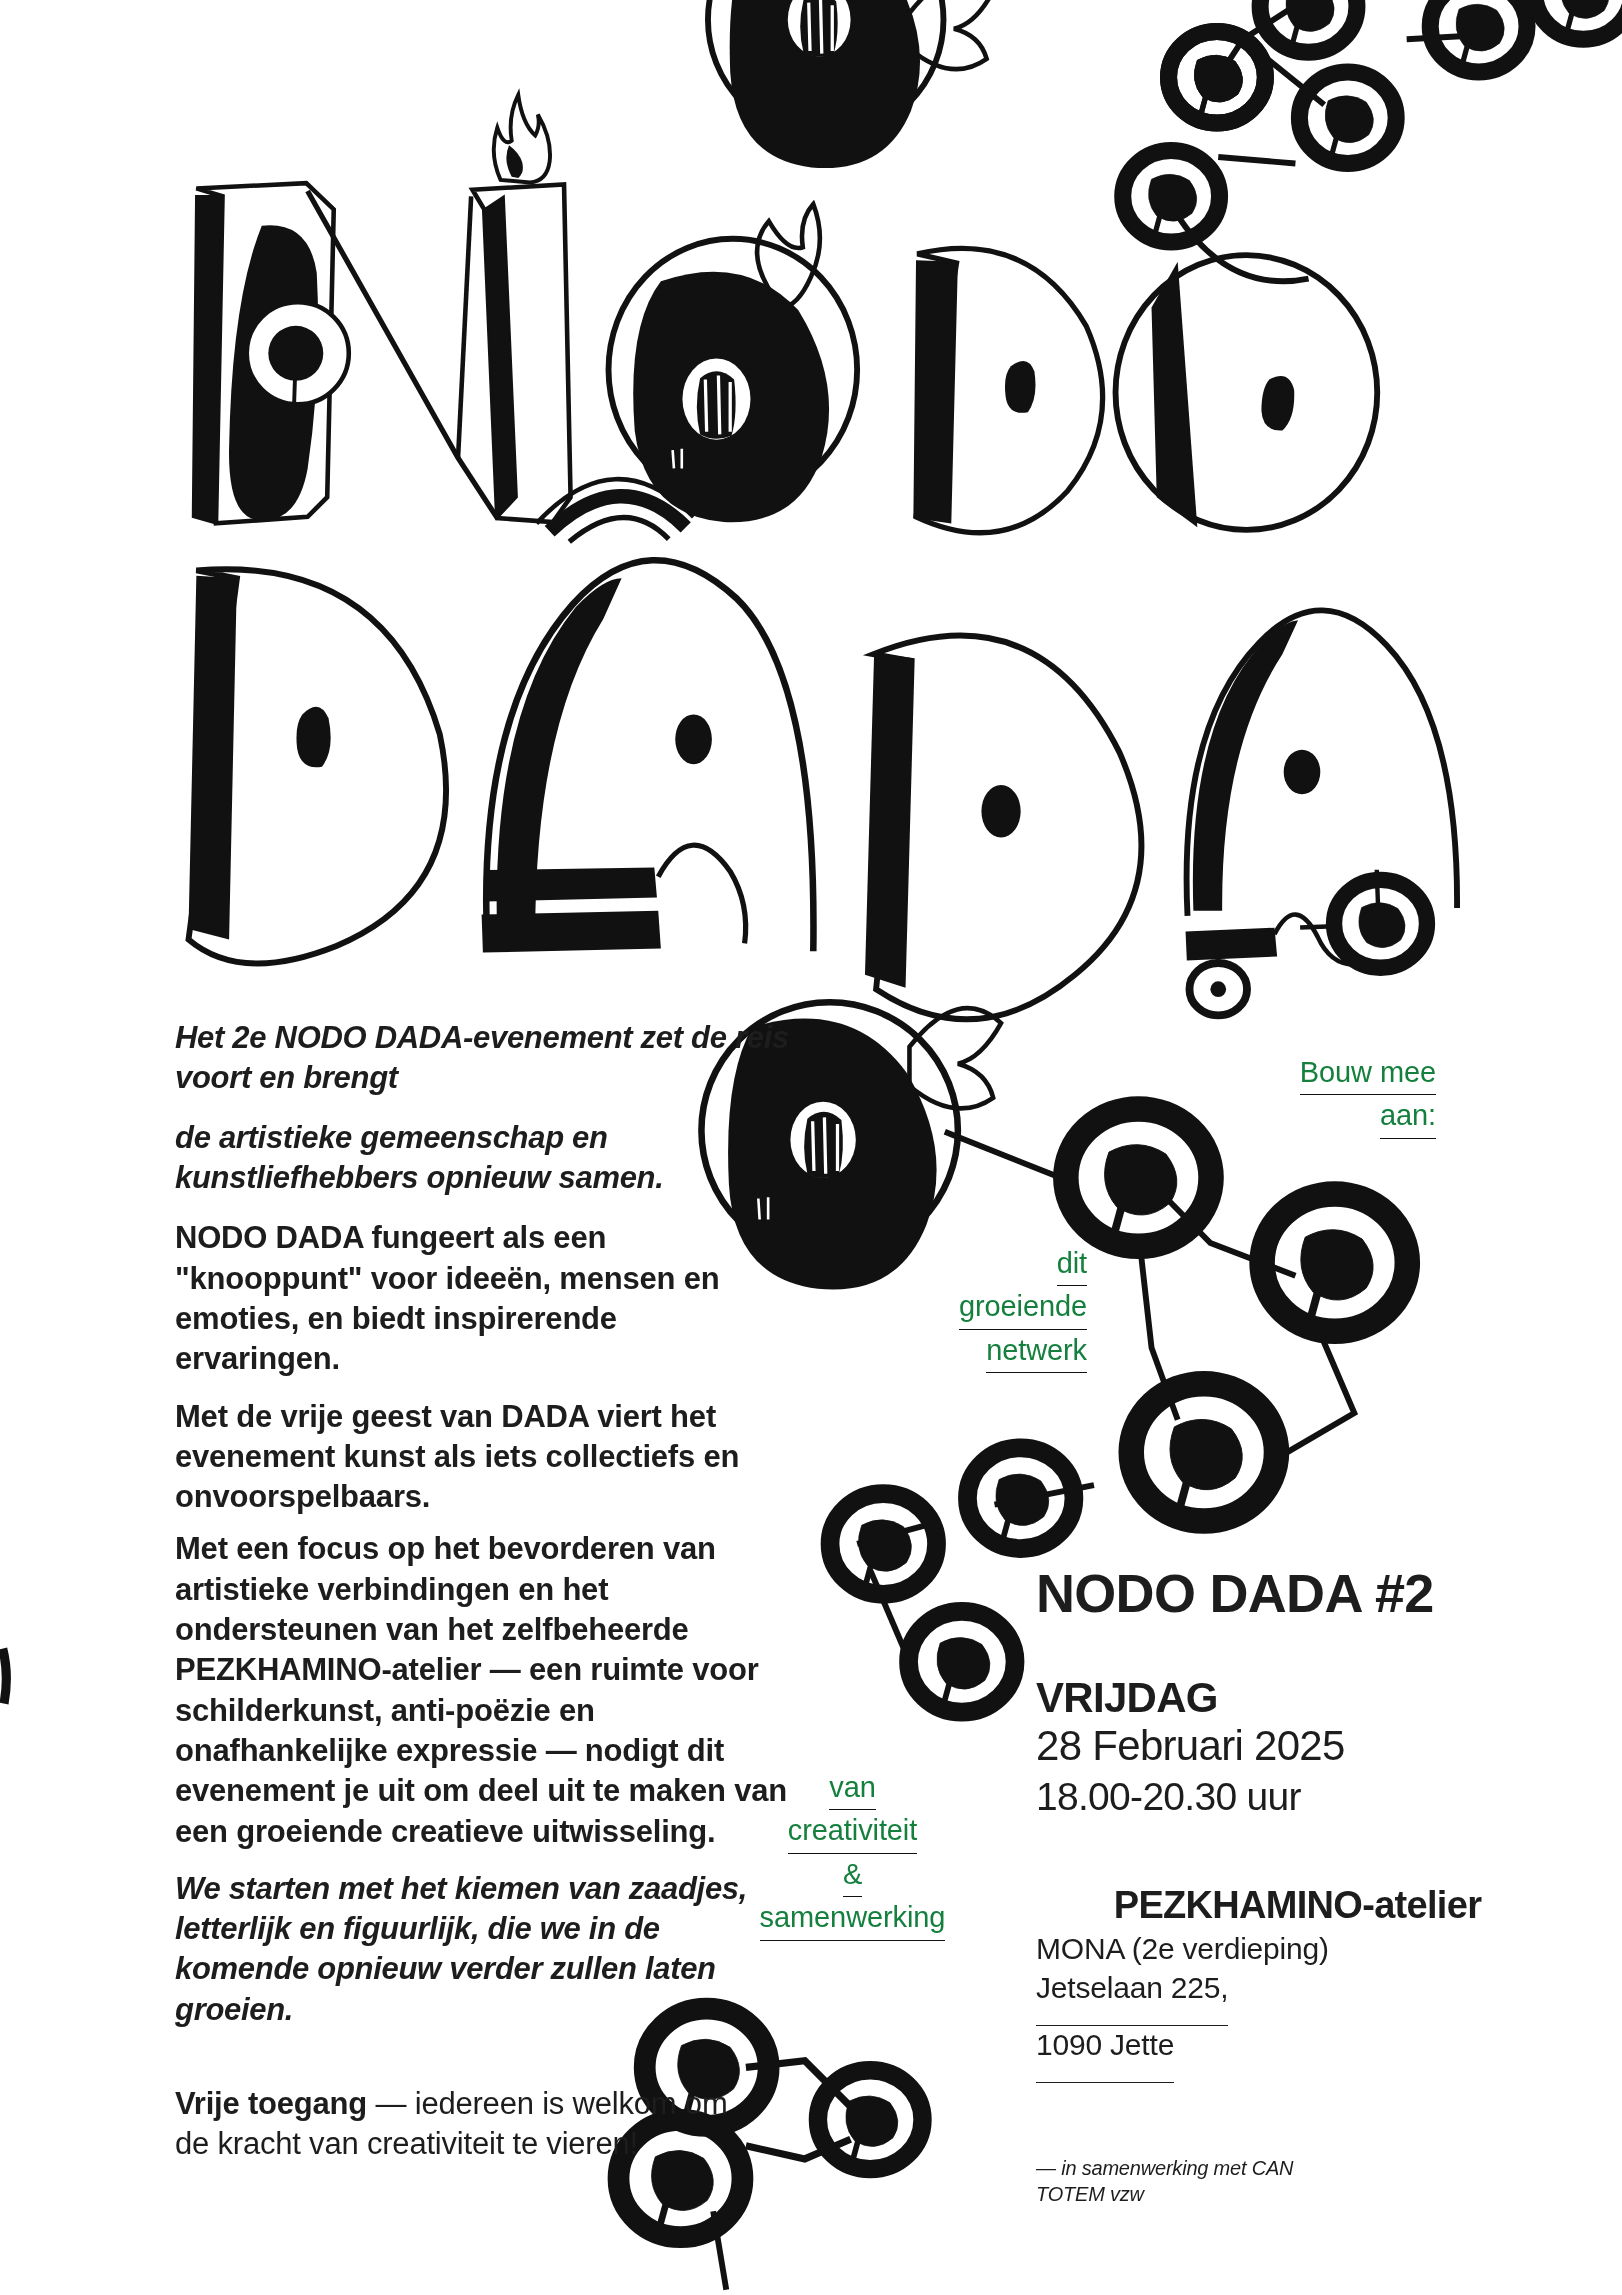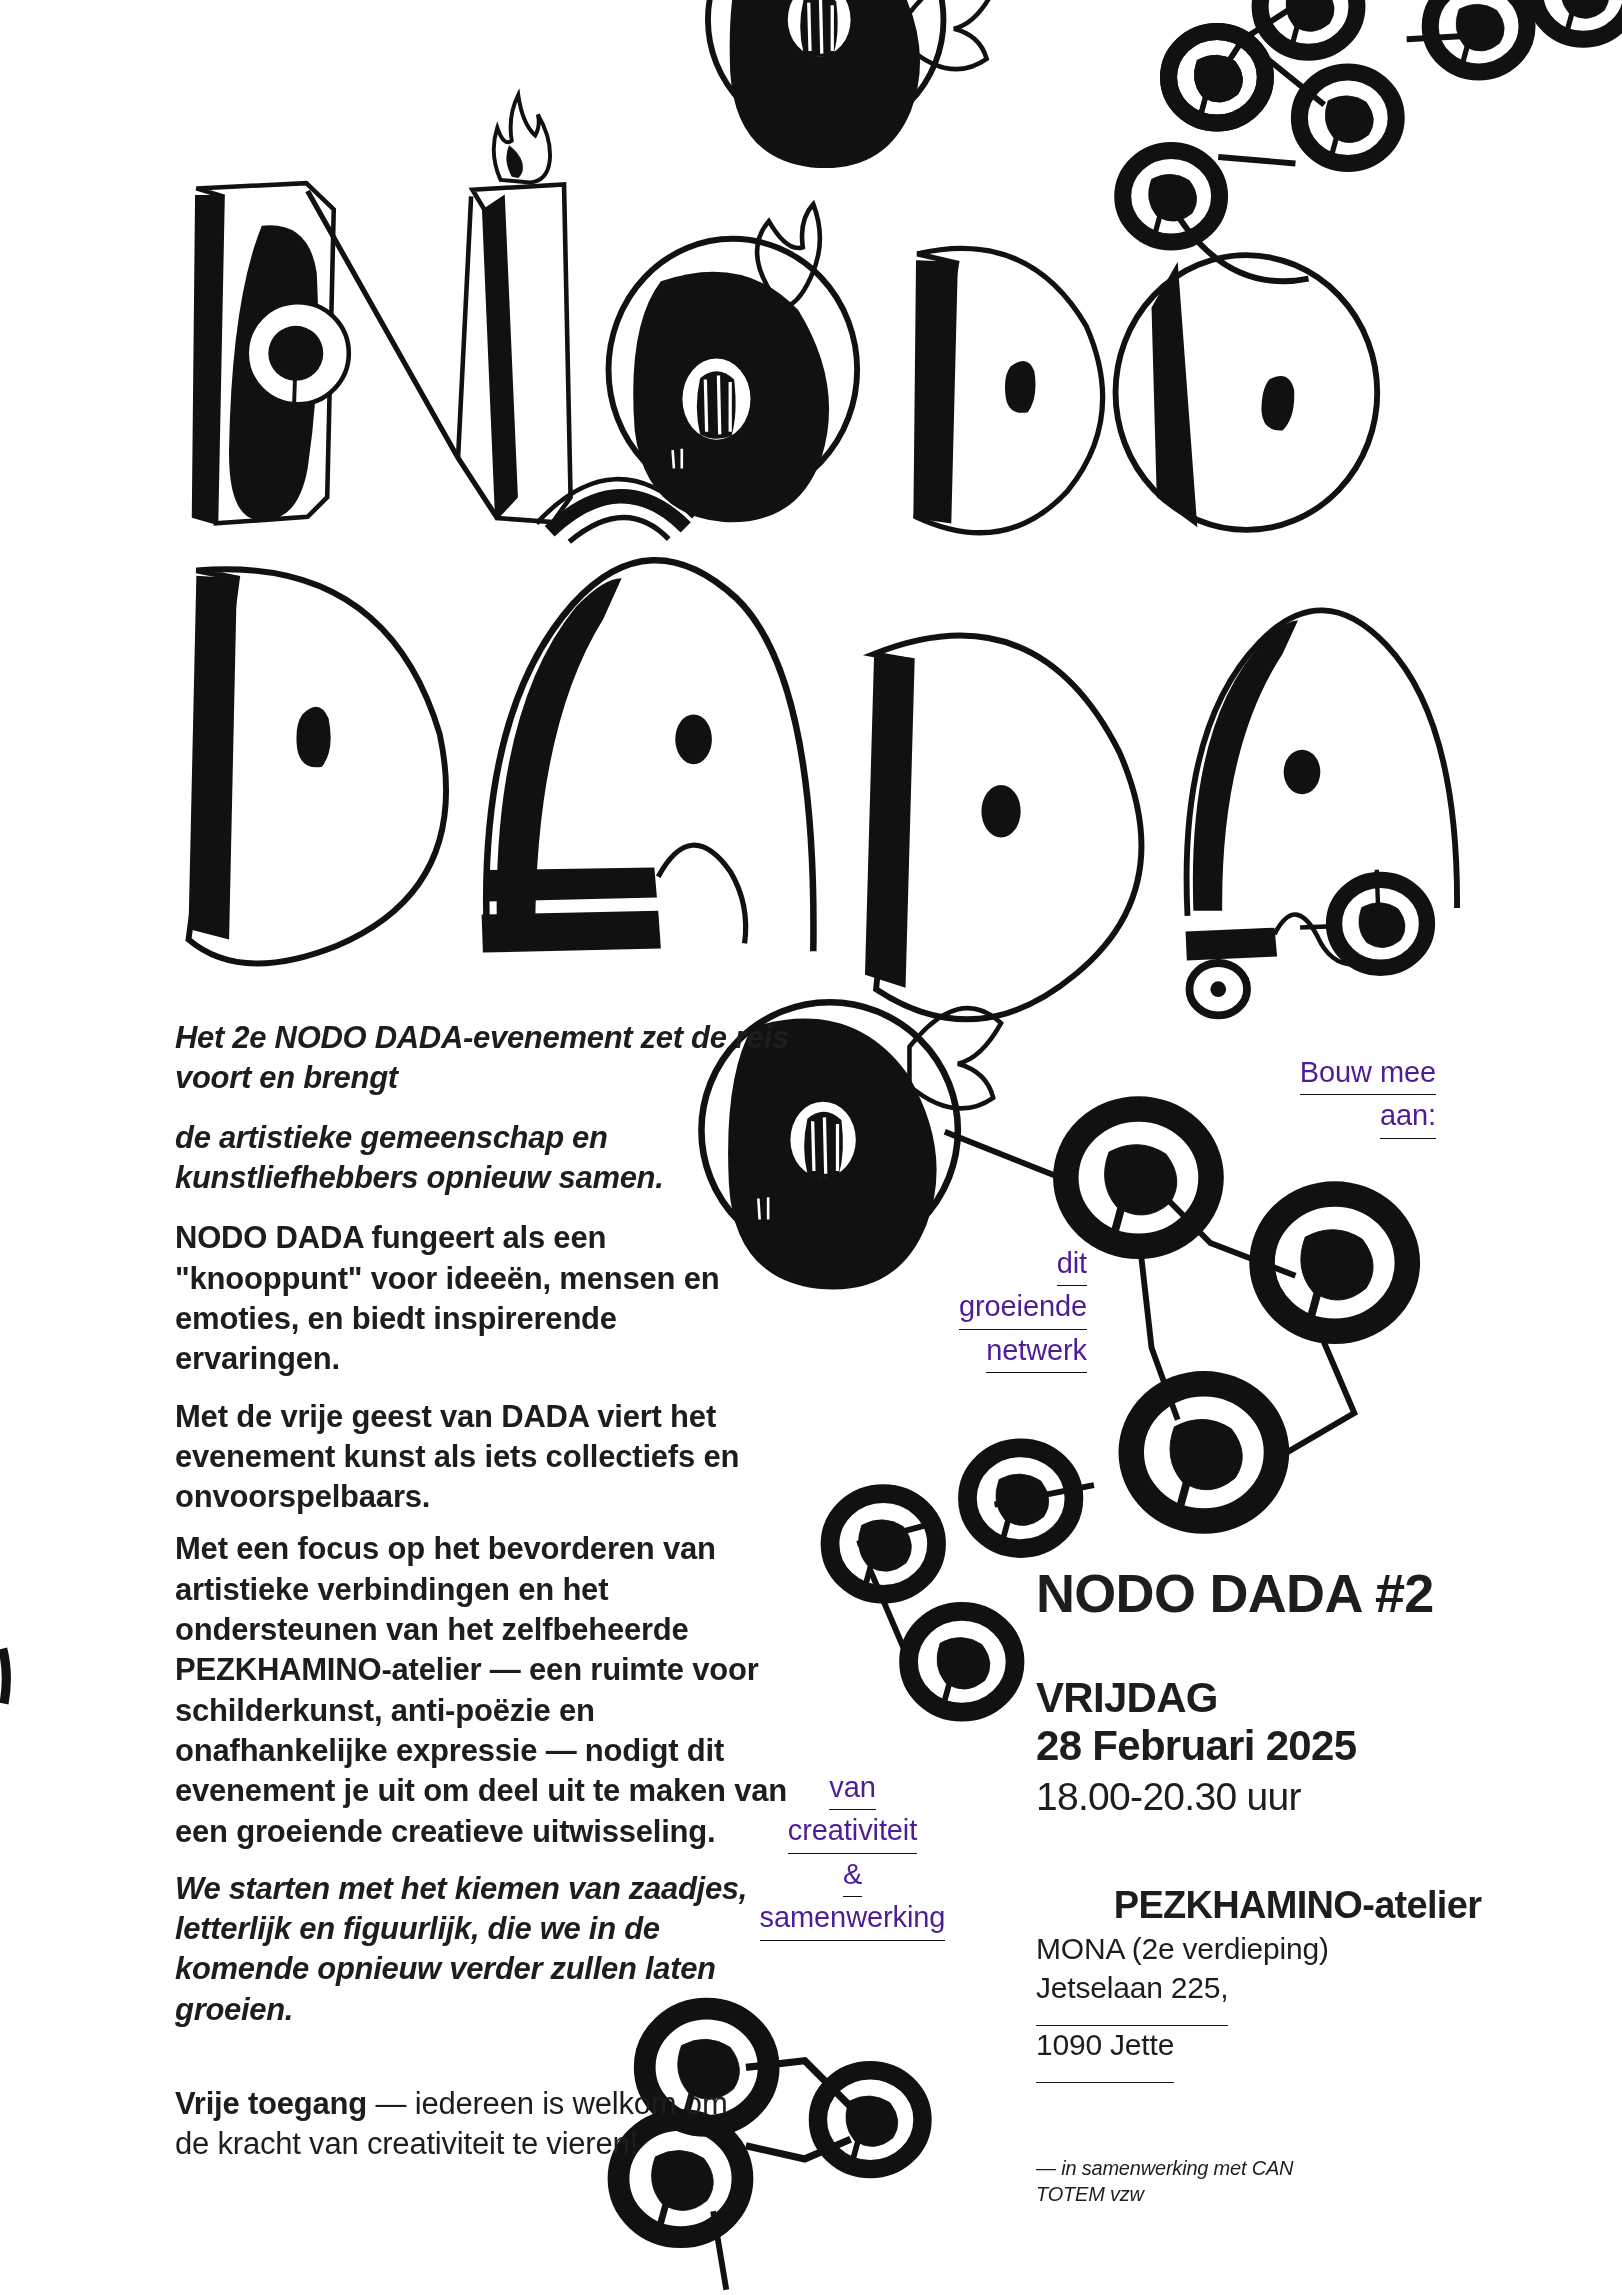--- a/index.html
+++ b/index.html
@@ -28,42 +28,42 @@
   }
   .closing{
     font-weight:400;font-size:31px;line-height:1.30;
     letter-spacing:-0.2px;margin:0;
   }
   .closing b{font-weight:700;}
 
   
   .annot{
     font-weight:400;font-size:29px;line-height:1.42;letter-spacing:-0.1px;
-    color:#4c1d95;
+    color:#15803d;
   }
   .annot span{
     display:inline-block;
     border-bottom:1.6px solid #111;
     padding-bottom:1.3px;
   }
   #annot-bouw{left:1220px;top:1052px;width:216px;text-align:right;}
   #annot-netwerk{left:910px;top:1243px;width:177px;text-align:right;}
   #annot-creativiteit{left:738px;top:1767px;width:229px;text-align:center;}
 
   
   #right-col{left:1036px;top:1564px;width:523px;}
   .ev-title{
     font-weight:700;font-size:54px;line-height:1.1;letter-spacing:-0.7px;
     margin:0 0 51px 0;
   }
   .ev-day{
     font-weight:700;font-size:42px;line-height:1.14;letter-spacing:-0.7px;margin:0;
   }
   .ev-date{
-    font-weight:700;font-size:42px;line-height:1.14;letter-spacing:-0.7px;margin:0;
+    font-weight:400;font-size:42px;line-height:1.14;letter-spacing:-0.7px;margin:0;
   }
   .ev-time{
     font-weight:400;font-size:39px;line-height:1.2;letter-spacing:-0.7px;
     margin:3.9px 0 0 0;
   }
   .venue{
     font-weight:700;font-size:38px;line-height:1.15;letter-spacing:-0.7px;
     margin:63px 0 0 0;
     text-align:center;
   }

